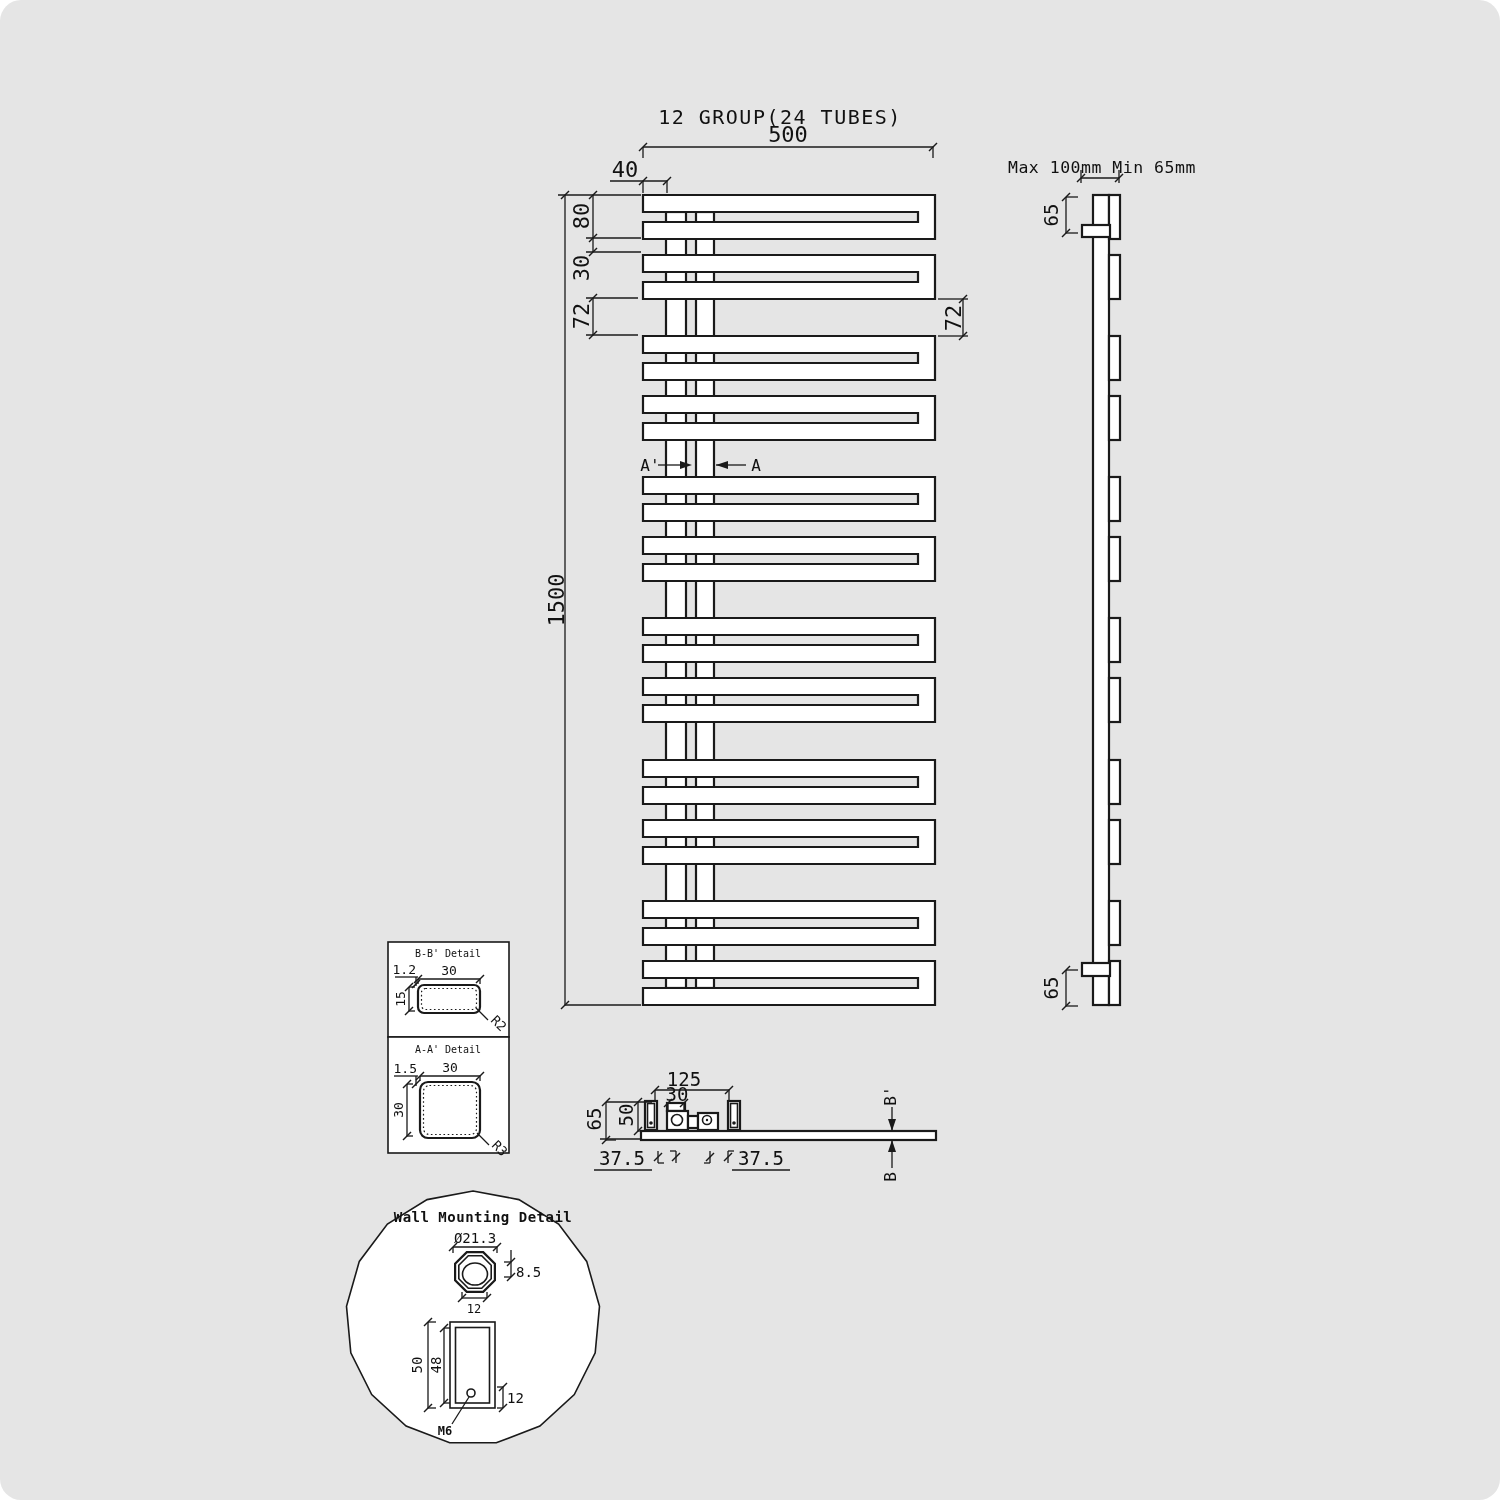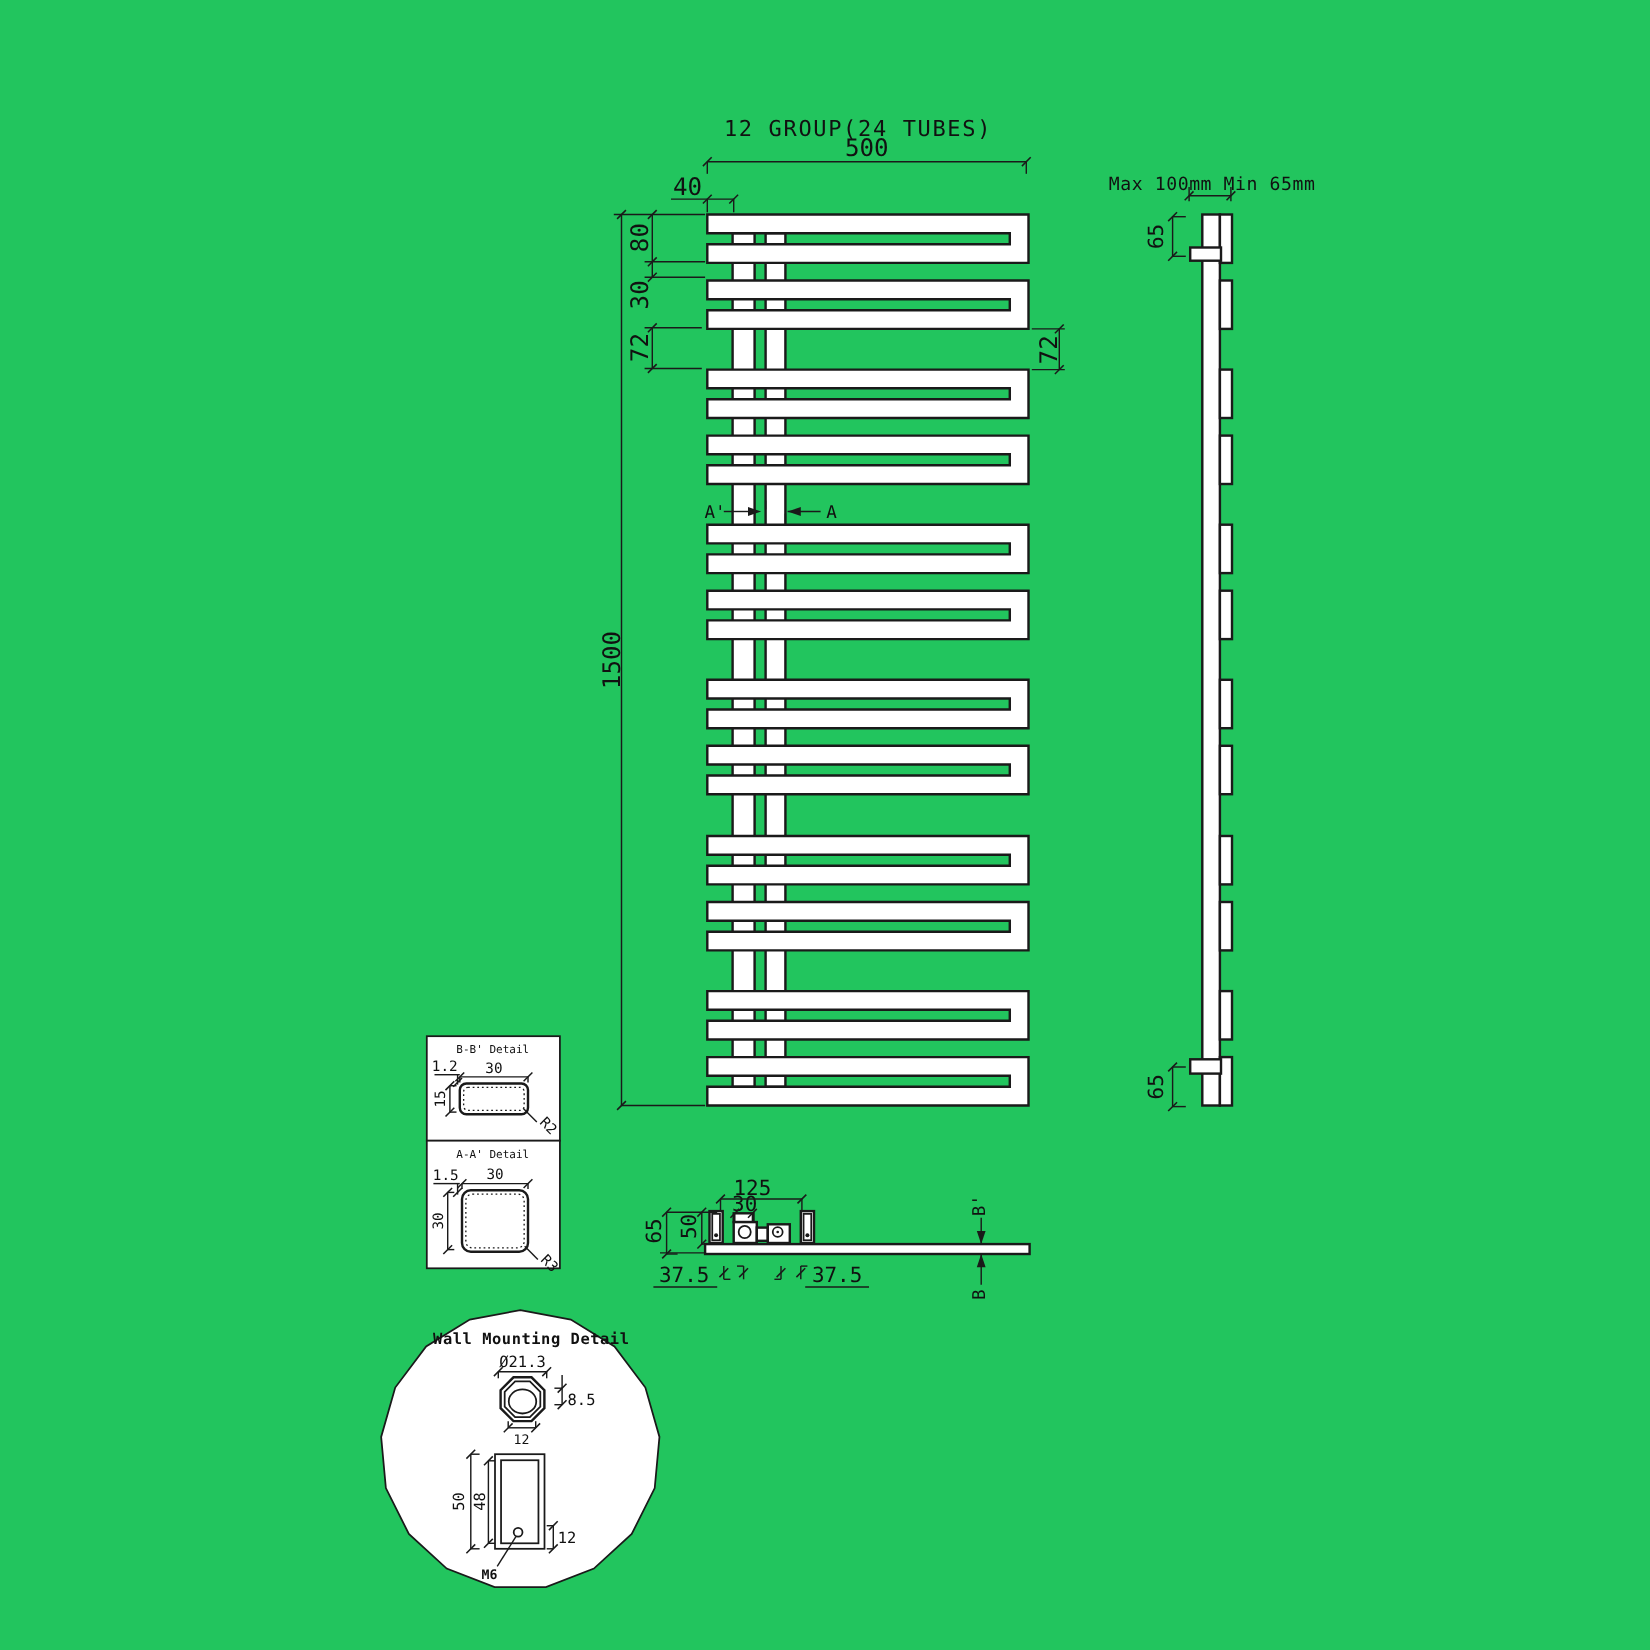--- a/index.html
+++ b/index.html
@@ -1,16 +1,16 @@
 <!DOCTYPE html>
 <html><head>
 <meta charset="utf-8">
 <style>
   html,body{margin:0;padding:0;background:#ffffff;}
-  #stage{position:relative;width:1500px;height:1500px;background:#22c55e;overflow:hidden;}
+  #stage{position:relative;width:1500px;height:1500px;background:#e5e5e5;overflow:hidden;border-radius:21px;}
   svg{position:absolute;left:0;top:0;}
   .shape{fill:#ffffff;stroke:#1a1a1a;stroke-width:2.2;stroke-linejoin:miter;}
   .shapethin{fill:#ffffff;stroke:#1a1a1a;stroke-width:1.6;}
   .dim{stroke:#1a1a1a;stroke-width:1.3;fill:none;}
   .tick{stroke:#1a1a1a;stroke-width:1.4;fill:none;}
   .dark{fill:#222222;stroke:none;}
   .dothatch{fill:none;stroke:#1a1a1a;stroke-width:1.2;stroke-dasharray:1.6 2.6;}
   .arrow{fill:#1a1a1a;stroke:none;}
   .dot{fill:#1a1a1a;stroke:none;}
   text{font-family:"DejaVu Sans Mono","Liberation Mono",monospace;fill:#111111;}

